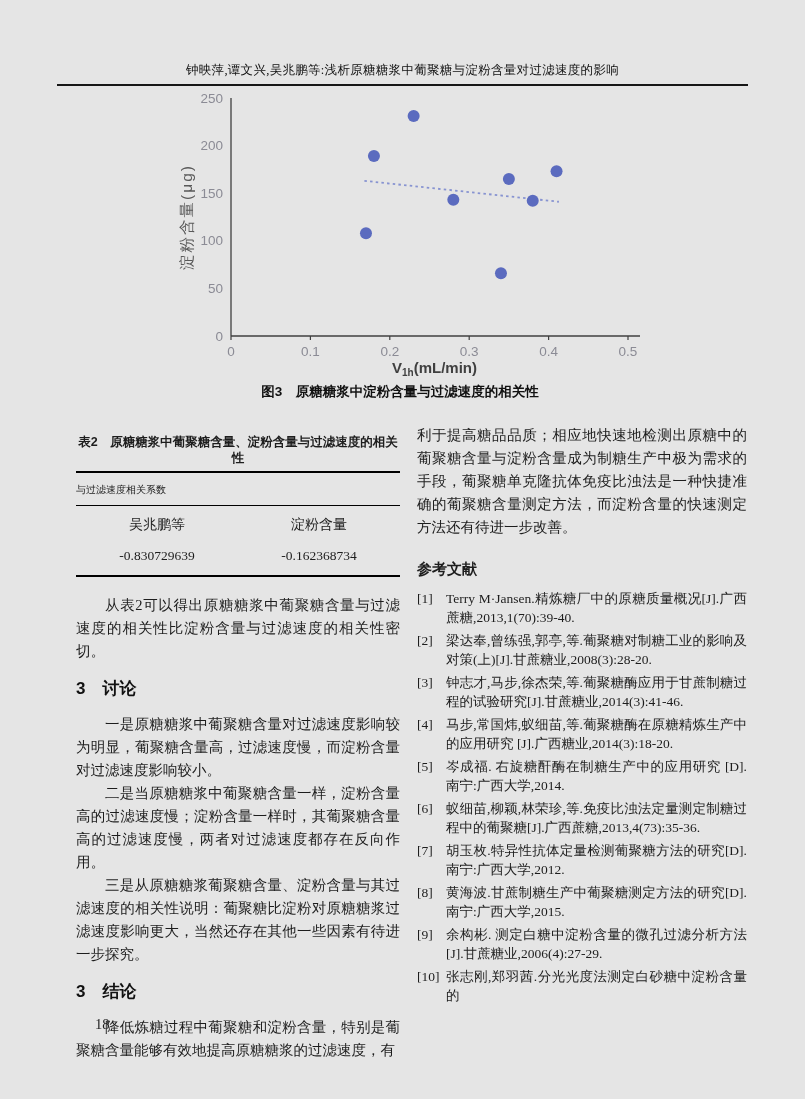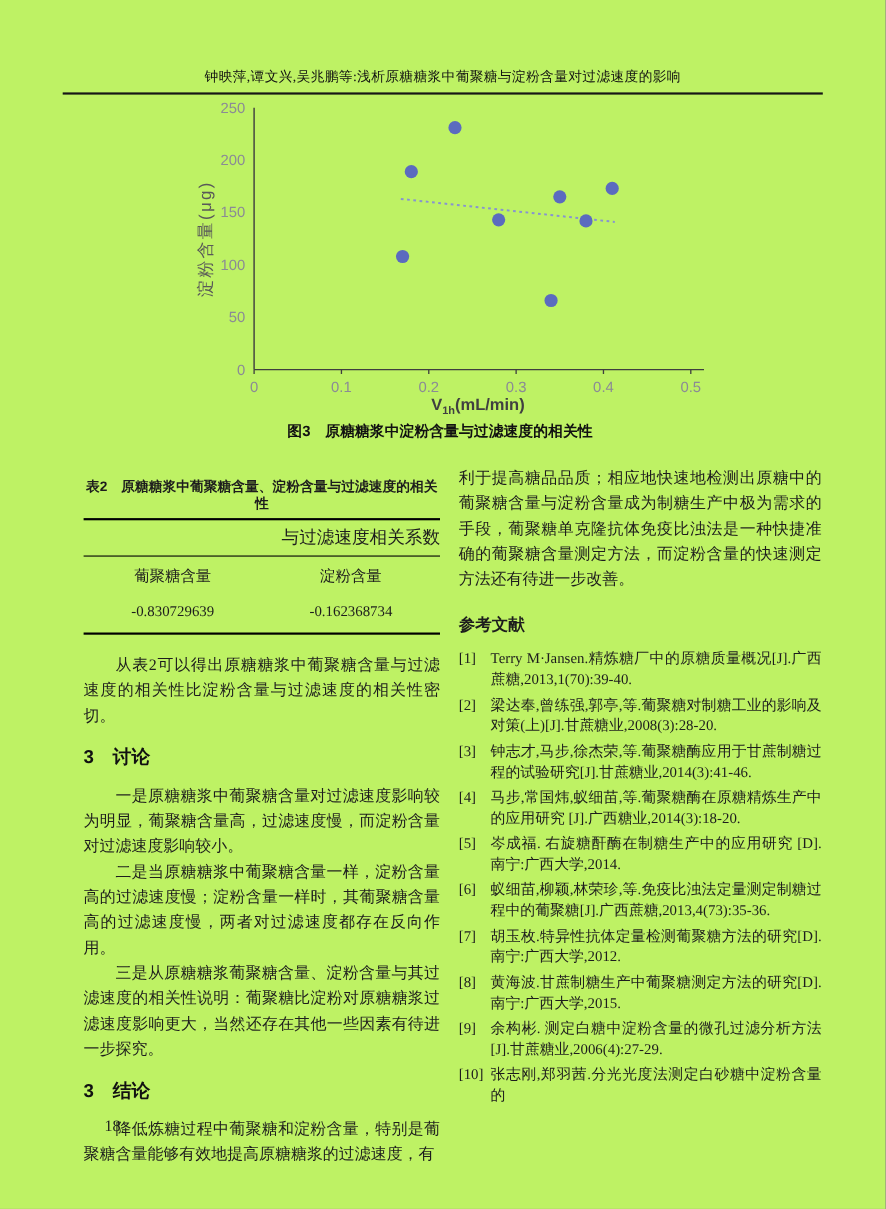--- a/index.html
+++ b/index.html
@@ -1,19 +1,19 @@
 <!DOCTYPE html>
 <html><head>
 <meta charset="utf-8">
 <style>
   html,body{margin:0;padding:0;background:#888;}
   .page{
     position:relative;
     width:805px;height:1099px;
-    background:#bef264;
+    background:#e5e5e5;
     font-family:"Liberation Serif","DejaVu Serif",serif;
     color:#1d1d1d;
     overflow:hidden;
   }
   .running-head{
     position:absolute;top:62px;left:0;right:0;
     text-align:center;font-size:12.5px;letter-spacing:.3px;color:#111;
   }
   .head-rule{
     position:absolute;top:84px;left:57px;width:691px;height:2px;background:#161616;
@@ -36,21 +36,21 @@
   }
   
   .tbl{width:100%;margin-bottom:17px;}
   .tbl-caption{
     font-family:"Liberation Sans","DejaVu Sans",sans-serif;
     font-weight:bold;font-size:12.5px;text-align:center;
     padding-bottom:5px;line-height:16px;
   }
   .tbl-span{
     border-top:2px solid #000;
-    text-align:right;font-size:16px;padding:5px 0 4px 0;
+    text-align:left;font-size:10px;padding:5px 0 4px 0;
   }
   .tbl-cols,.tbl-vals{
     display:grid;grid-template-columns:1fr 1fr;text-align:center;font-size:14px;
   }
   .tbl-cols{border-top:1px solid #000;padding:7px 0 3px 0;}
   .tbl-vals{padding:5px 0 8px 0;border-bottom:2px solid #000;font-size:13.5px;}
   
   .refs-heading{
     font-family:"Liberation Sans","DejaVu Sans",sans-serif;
     font-weight:bold;font-size:15px;margin:21px 0 11px 0;line-height:18px;
@@ -106,21 +106,21 @@
       </svg>
   </div>
 
   <div class="fig-caption">图3　原糖糖浆中淀粉含量与过滤速度的相关性</div>
 
   <div class="col col-left">
     <div class="tbl">
       <div class="tbl-caption">表2　原糖糖浆中葡聚糖含量、淀粉含量与过滤速度的相关性</div>
       <div class="tbl-span">与过滤速度相关系数</div>
       <div class="tbl-cols">
-        <div>葡聚糖含量</div>
+        <div>吴兆鹏等</div>
         <div>淀粉含量</div>
       </div>
       <div class="tbl-vals">
         <div>-0.830729639</div>
         <div>-0.162368734</div>
       </div>
     </div>
 
     <p class="para">从表2可以得出原糖糖浆中葡聚糖含量与过滤速度的相关性比淀粉含量与过滤速度的相关性密切。</p>
     <div class="sec-heading">3　讨论</div>

